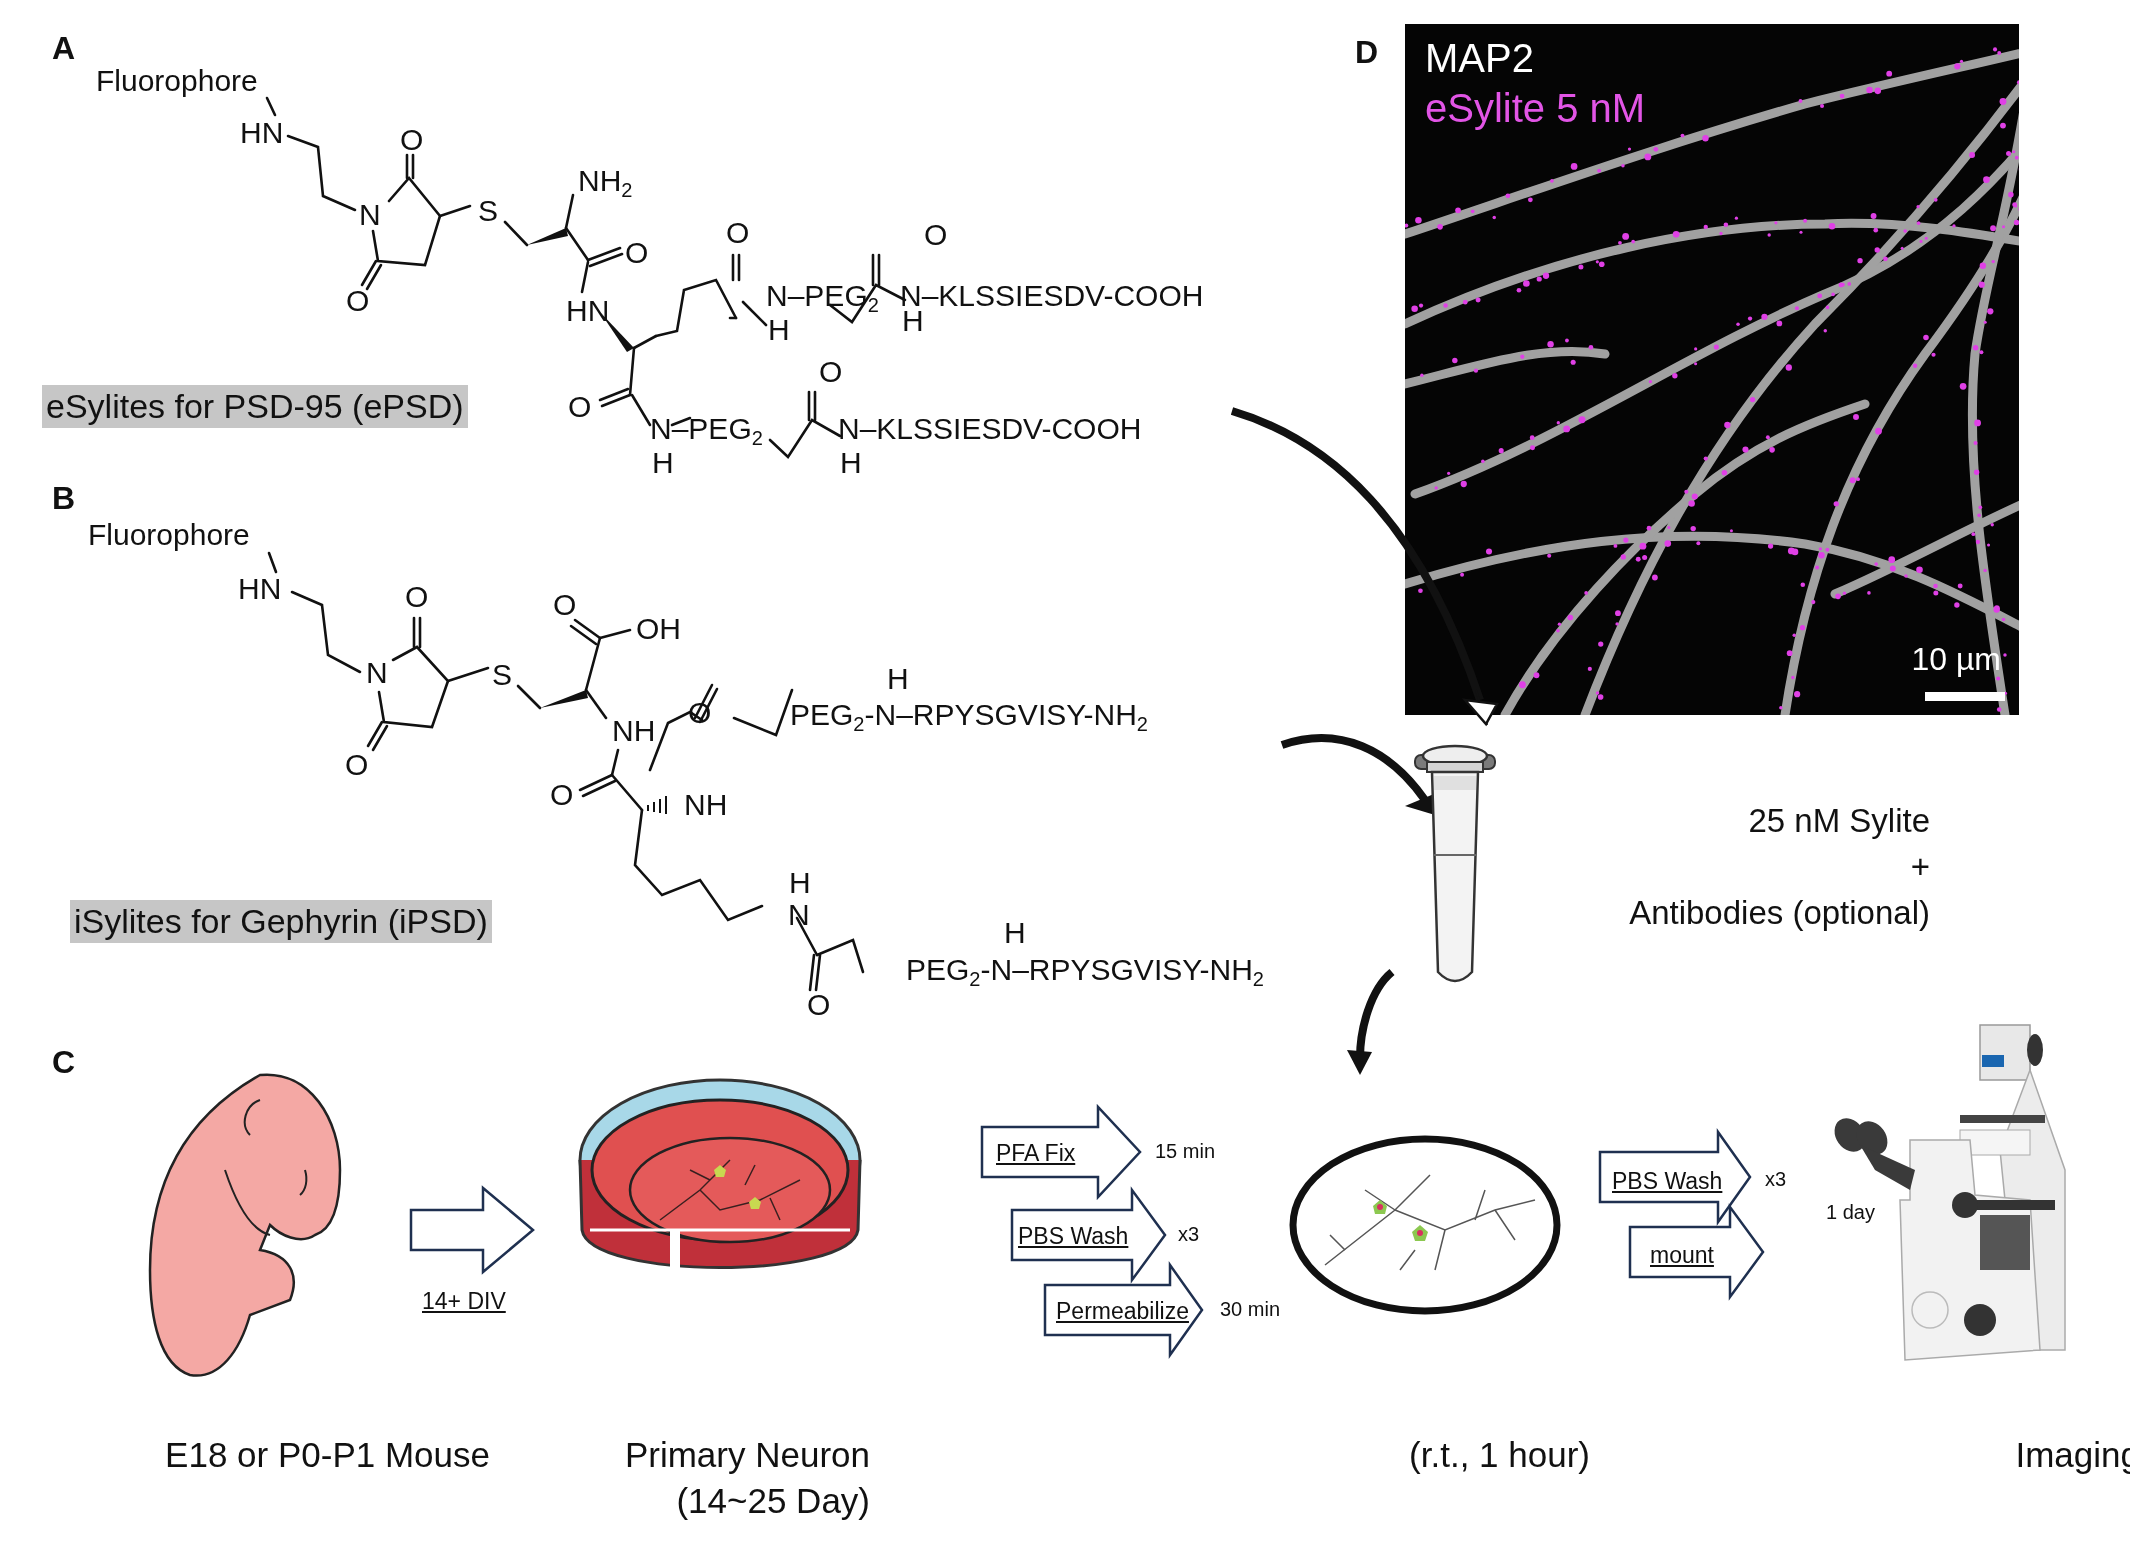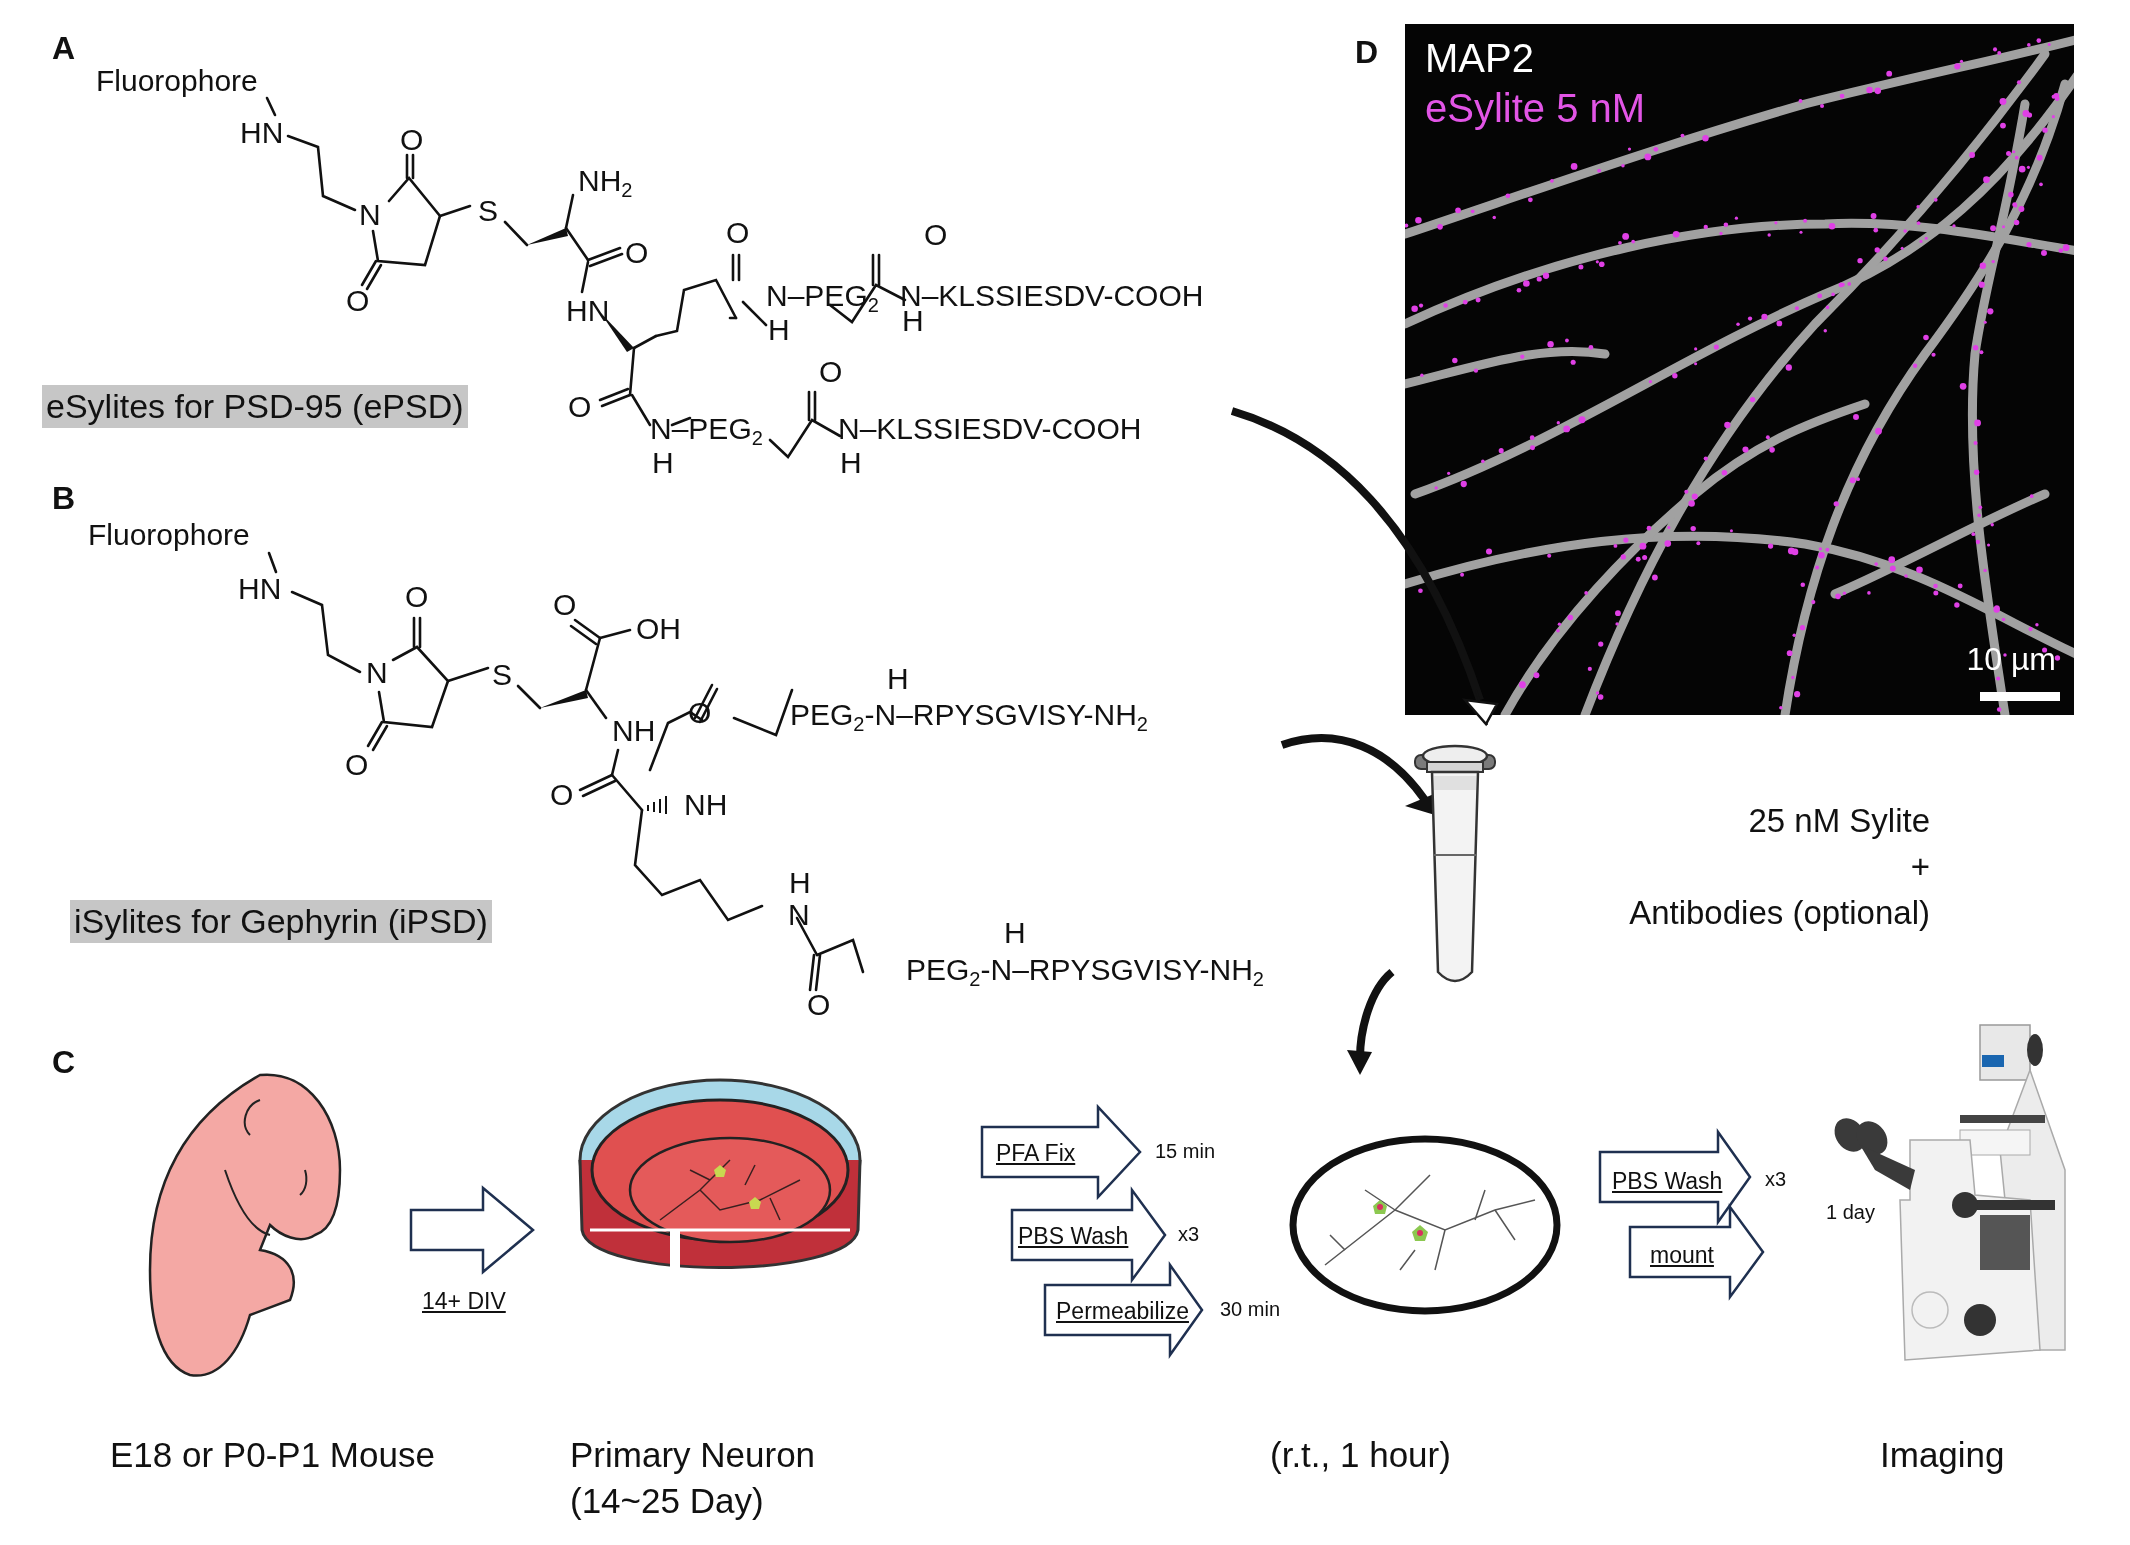--- a/index.html
+++ b/index.html
@@ -2,25 +2,25 @@
 <html><head>
 <meta charset="utf-8">
 <style>
   html, body { margin:0; padding:0; background:#ffffff; }
   body { width:2130px; height:1545px; position:relative; overflow:hidden;
          font-family:"Liberation Sans", sans-serif; color:#111; }
   .panel-label { position:absolute; font-weight:bold; font-size:32px; color:#111; }
   .chem { position:absolute; font-size:30px; line-height:1; white-space:nowrap; }
   .chem sub { font-size:20px; vertical-align:-6px; }
   .hl { position:absolute; background:#c6c6c6; font-size:34px; padding:2px 4px; white-space:nowrap; }
-  .caption { position:absolute; font-size:35px; text-align:left; line-height:1.3; white-space:nowrap; }
+  .caption { position:absolute; font-size:35px; text-align:right; line-height:1.3; white-space:nowrap; }
   .step-label { position:absolute; font-size:23px; white-space:nowrap;text-decoration:underline; }
   .step-val { position:absolute; font-size:20px; white-space:nowrap; }
   svg { position:absolute; overflow:visible; }
-  #micro { position:absolute; left:1405px; top:24px; width:669px; height:691px; background:#050505; overflow:hidden; }
+  #micro { position:absolute; left:1405px; top:24px; width:614px; height:691px; background:#050505; overflow:hidden; }
   .micro-t1 { position:absolute; left:20px; top:12px; color:#ffffff; font-size:40px; }
   .micro-t2 { position:absolute; left:20px; top:62px; color:#e255e6; font-size:40px; }
   .scale-t { position:absolute; right:18px; bottom:37px; color:#ffffff; font-size:32px; }
   .scale-bar { position:absolute; right:14px; bottom:14px; width:80px; height:9px; background:#ffffff; }
   .mix-text { position:absolute; font-size:33px; text-align:right; line-height:1.4; white-space:nowrap; }
 </style>
 </head>
 <body>
 
 <div class="panel-label" style="left:52px;top:30px;">A</div>

